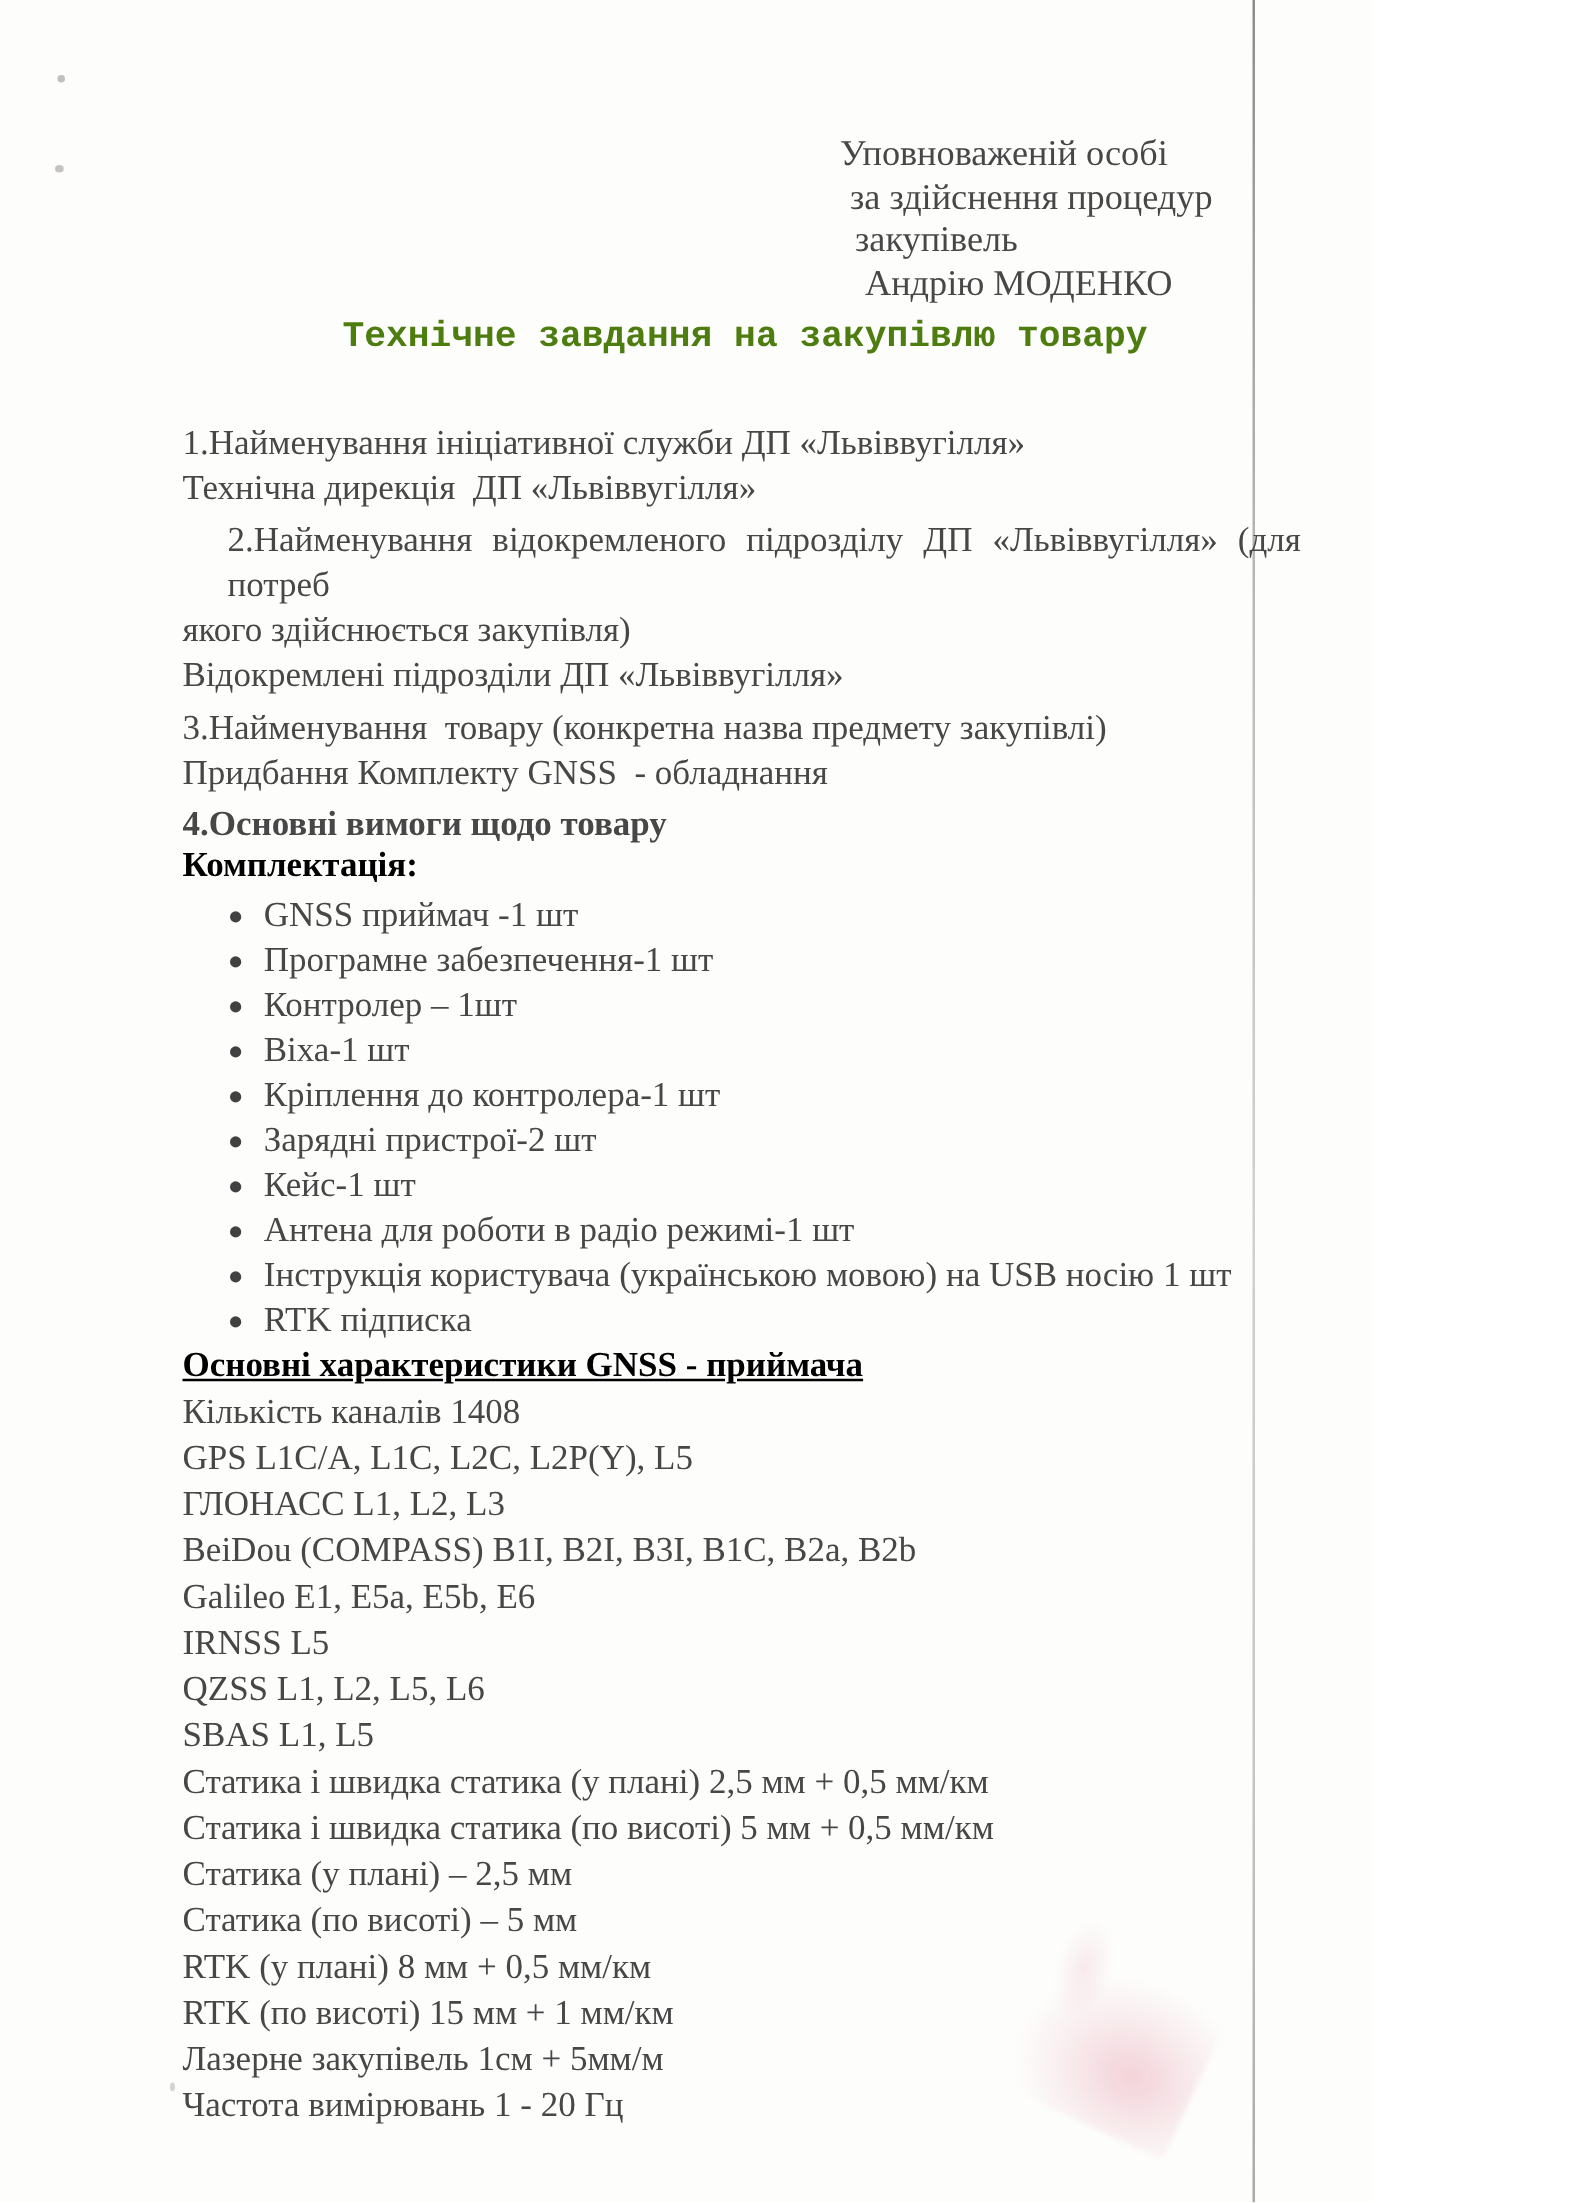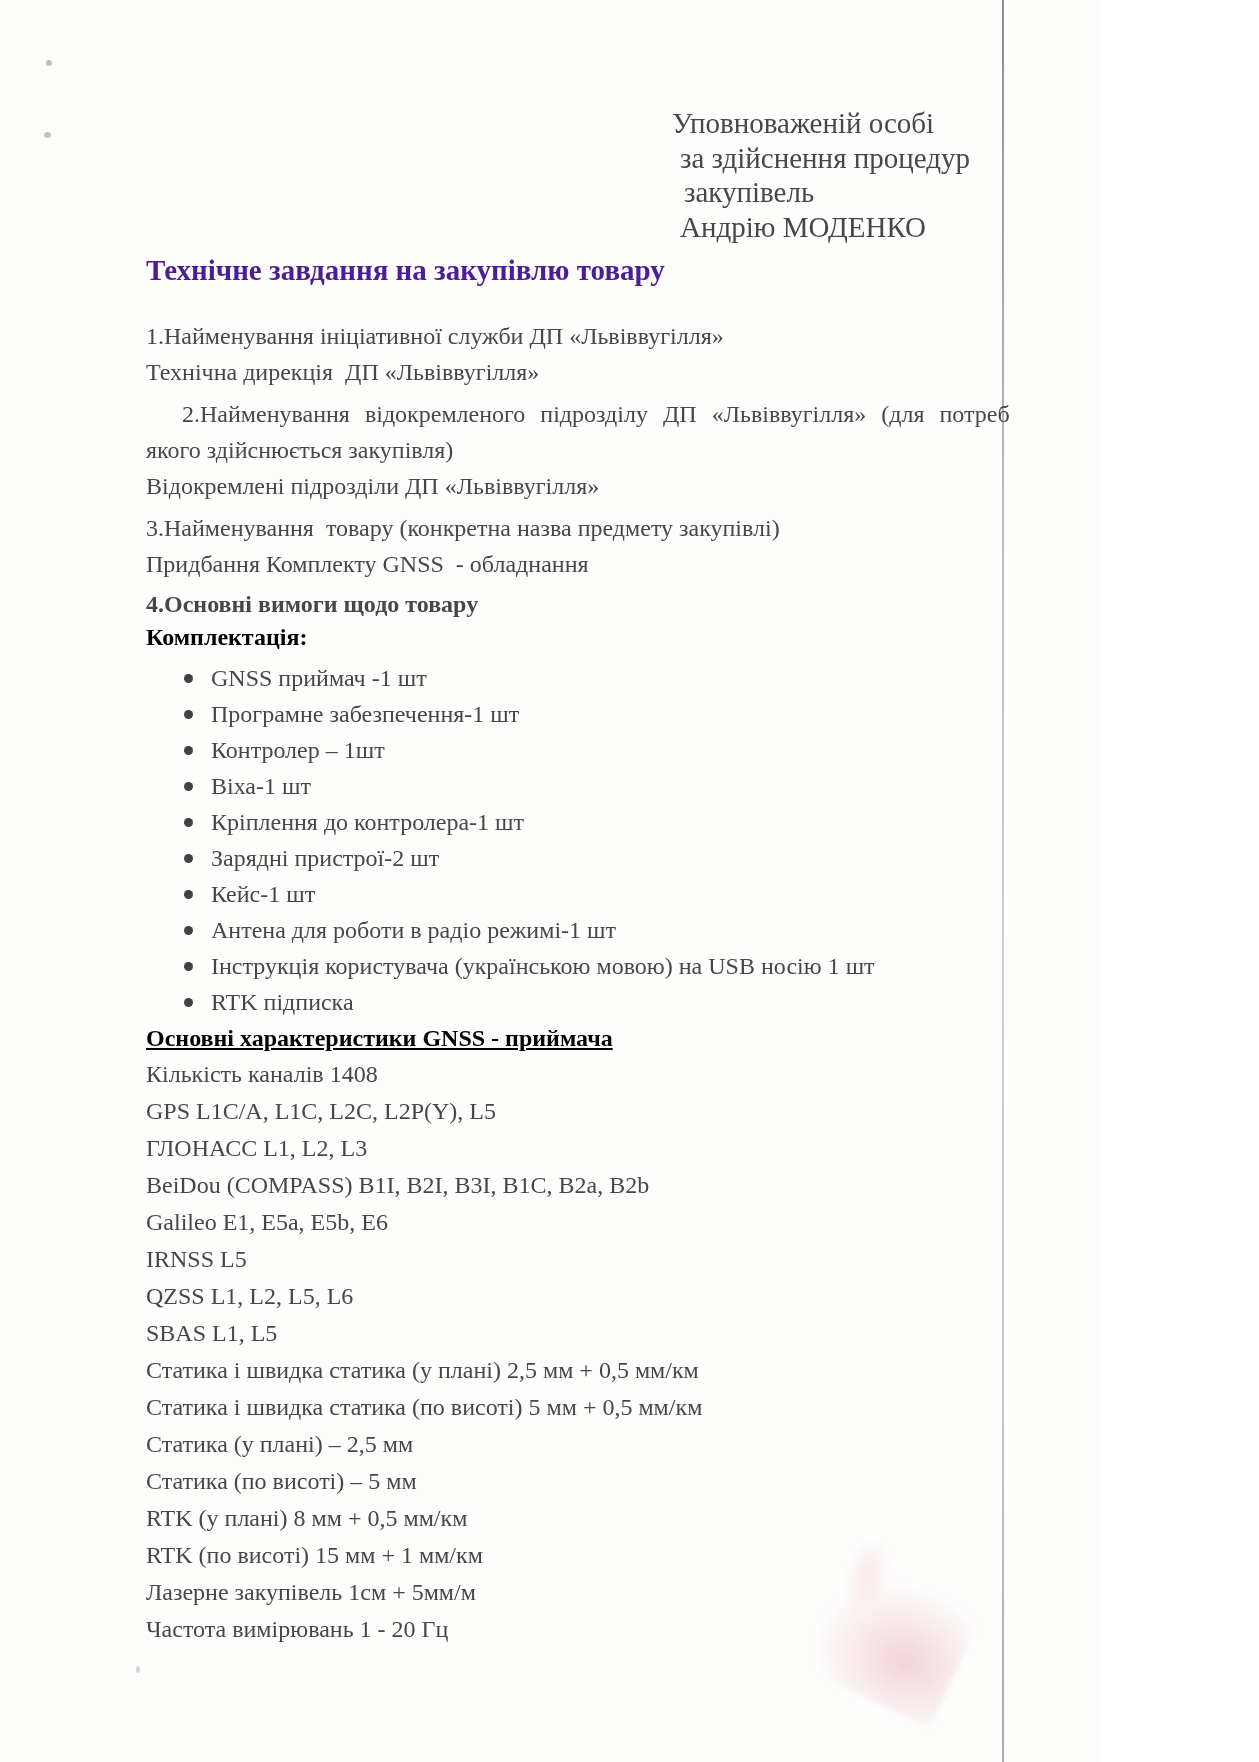--- a/index.html
+++ b/index.html
@@ -30,28 +30,28 @@
   .smudge2{
     position:absolute;left:845px;top:1535px;width:45px;height:80px;
     background:radial-gradient(ellipse at 50% 50%, rgba(219,112,134,0.14) 0%, rgba(219,112,134,0) 70%);
     filter:blur(2px);transform:rotate(15deg);
   }
   
   .recipient{position:absolute;left:672px;top:106px;font-size:29px;}
   .r-line{line-height:34.5px;white-space:pre;}
   .r-line:nth-child(2){margin-left:8px;}
   .r-line:nth-child(3){margin-left:12px;}
-  .r-line:nth-child(4){margin-left:8px;}
+  .r-line:nth-child(4){margin-left:20px;}
   
   .title{
     position:absolute;left:146px;top:252px;width:900px;margin:0;
-    font-size:29px;font-weight:bold;color:#4c1d95;line-height:36px;
+    text-align:center;font-size:29px;font-weight:bold;color:#4d7c0f;line-height:36px;font-family:Liberation Mono, monospace;
   }
   
-  .body{position:absolute;left:146px;top:318px;width:930px;font-size:24px;}
+  .body{position:absolute;left:146px;top:337px;width:930px;font-size:28px;}
   .para{margin:0 0 6px 0;}
   .para .line{line-height:36px;white-space:pre-wrap;}
   .para.tight .line{line-height:33px;font-weight:bold;}
   .justify{word-spacing:9px;margin-left:36px;}
   .bold{font-weight:bold;color:#000000;}
   .kit{margin:0;padding:0;list-style:none;}
   .kit-item{display:flex;align-items:center;line-height:36px;}
   .bullet{width:9px;height:9px;border-radius:50%;background:#414141;margin:0 18px 0 38px;flex:none;}
   .kit-text{white-space:pre-wrap;font-family:Liberation Serif, serif;}
   .specs-head{line-height:36px;white-space:pre-wrap;text-decoration:underline;}

